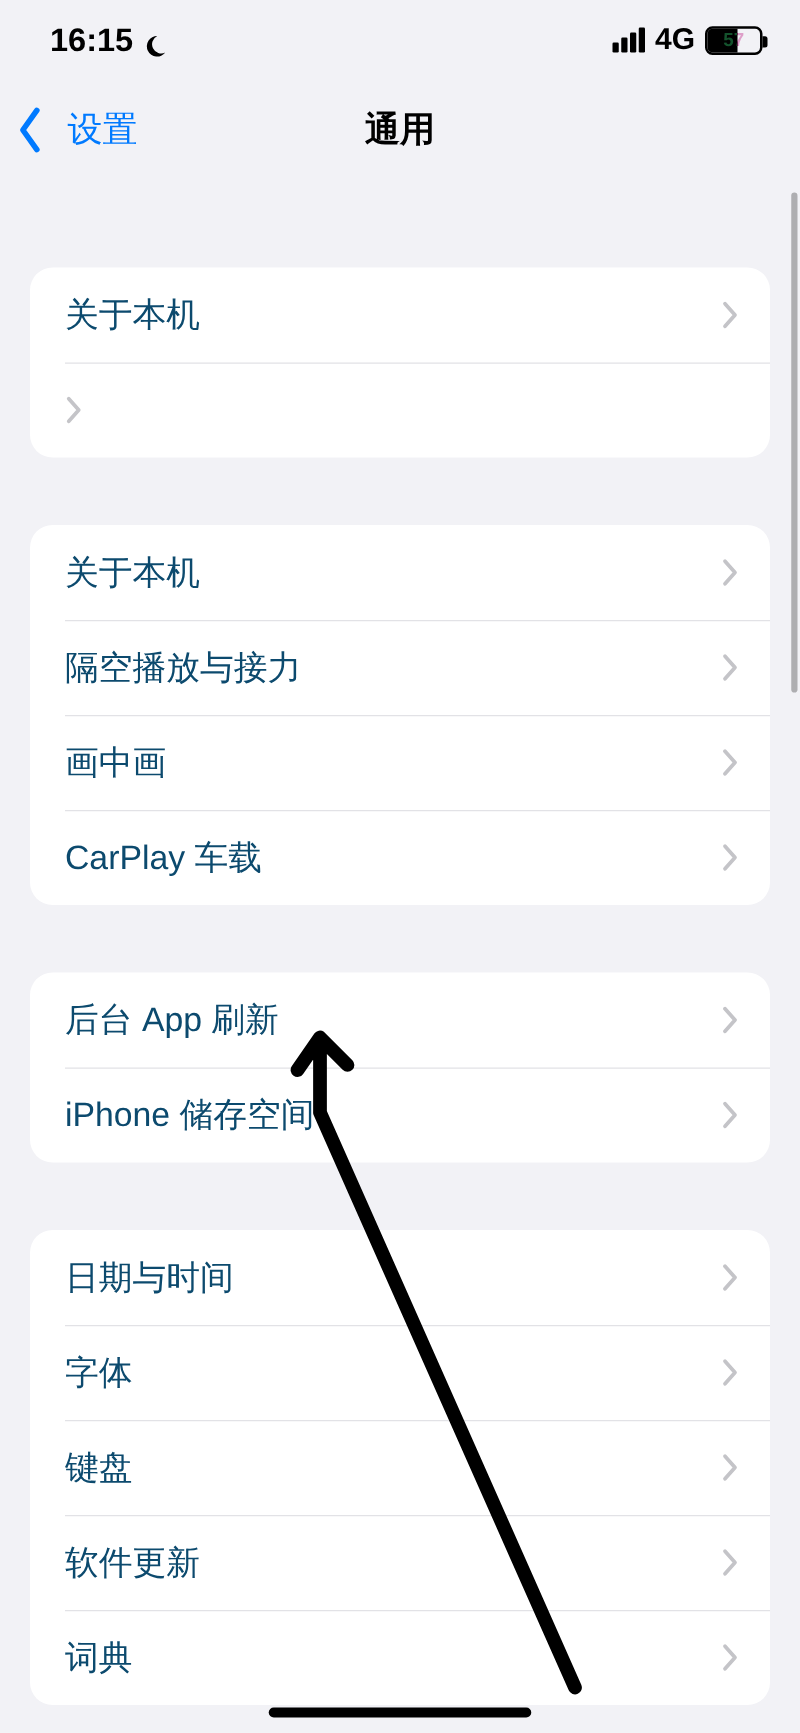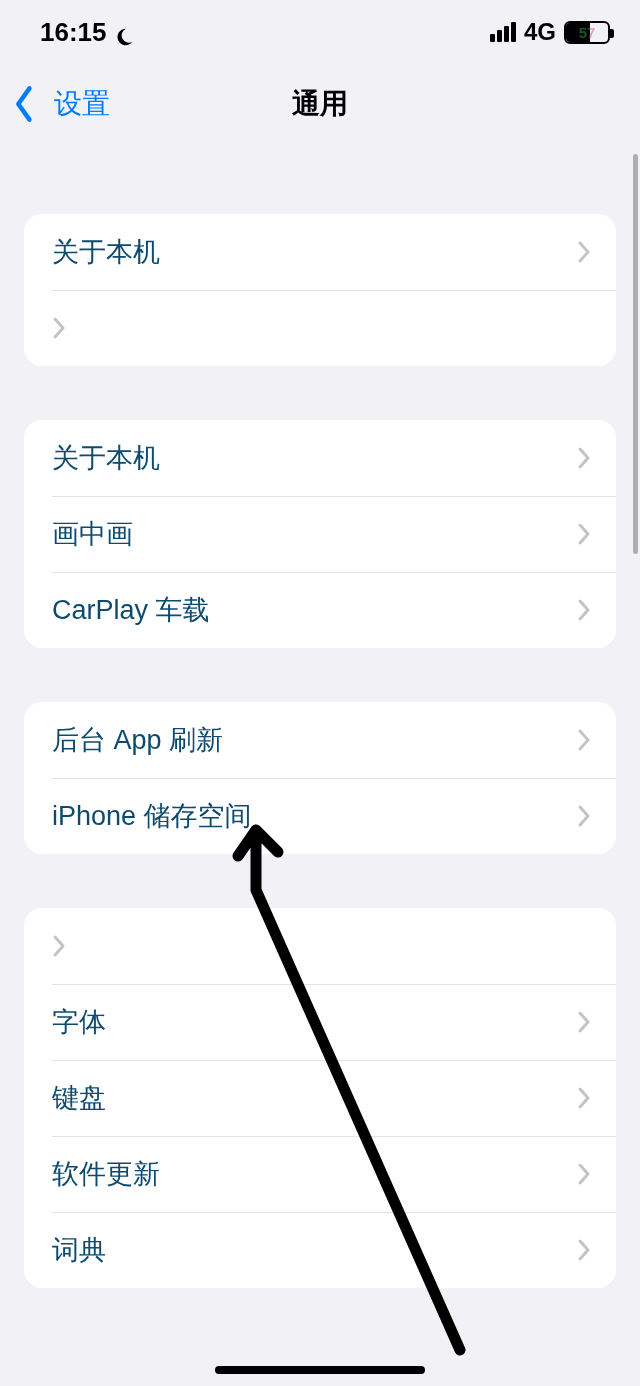--- a/index.html
+++ b/index.html
@@ -166,20 +166,28 @@
   <div class="group">
     <div class="row">
       <span class="label">关于本机</span>
       <span class="chev">
           <svg viewBox="0 0 15 24">
             <path d="M3 3 L11 12 L3 21" stroke-width="3" fill="none" stroke-linecap="round" stroke-linejoin="round"></path>
           </svg>
         </span>
     </div>
     <div class="row">
+      <span class="label">隔空播放与接力</span>
+      <span class="chev">
+          <svg viewBox="0 0 15 24">
+            <path d="M3 3 L11 12 L3 21" stroke-width="3" fill="none" stroke-linecap="round" stroke-linejoin="round"></path>
+          </svg>
+        </span>
+    </div>
+    <div class="row">
       <span class="label">画中画</span>
       <span class="chev">
           <svg viewBox="0 0 15 24">
             <path d="M3 3 L11 12 L3 21" stroke-width="3" fill="none" stroke-linecap="round" stroke-linejoin="round"></path>
           </svg>
         </span>
     </div>
     <div class="row">
       <span class="label">CarPlay 车载</span>
       <span class="chev">
@@ -208,20 +216,21 @@
             <path d="M3 3 L11 12 L3 21" stroke-width="3" fill="none" stroke-linecap="round" stroke-linejoin="round"></path>
           </svg>
         </span>
     </div>
   </div>
 
   <div class="gap-med"></div>
 
   <div class="group">
     <div class="row">
+      <span class="label">日期与时间</span>
       <span class="chev">
           <svg viewBox="0 0 15 24">
             <path d="M3 3 L11 12 L3 21" stroke-width="3" fill="none" stroke-linecap="round" stroke-linejoin="round"></path>
           </svg>
         </span>
     </div>
     <div class="row">
       <span class="label">字体</span>
       <span class="chev">
           <svg viewBox="0 0 15 24">

